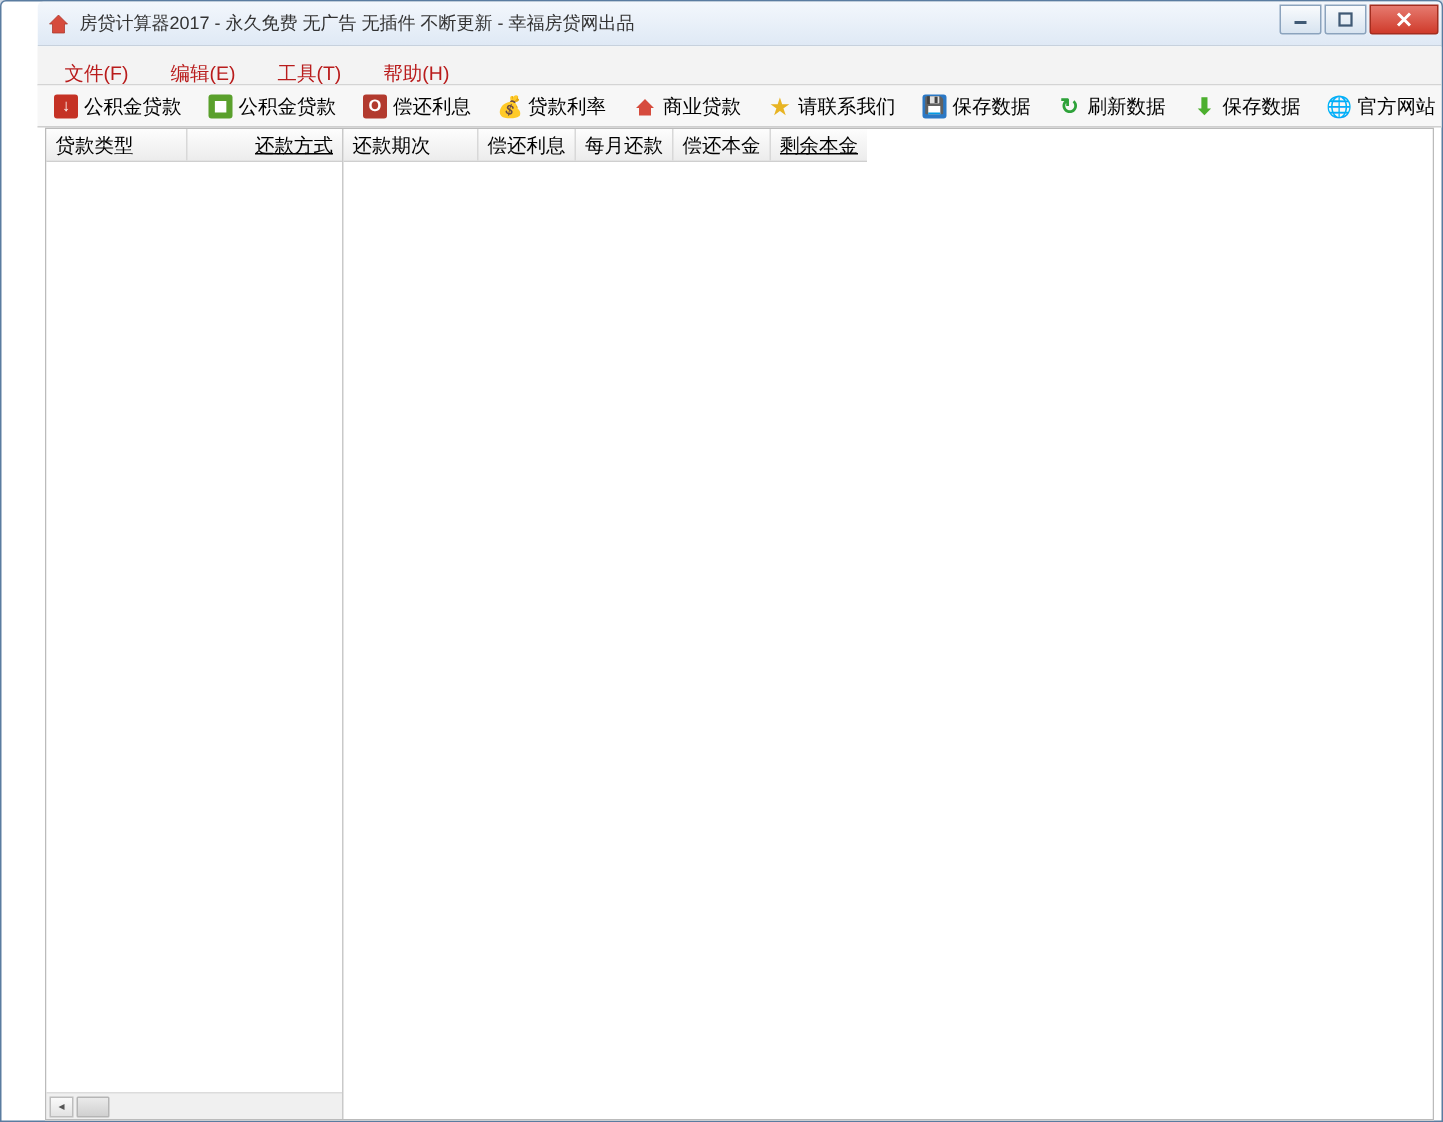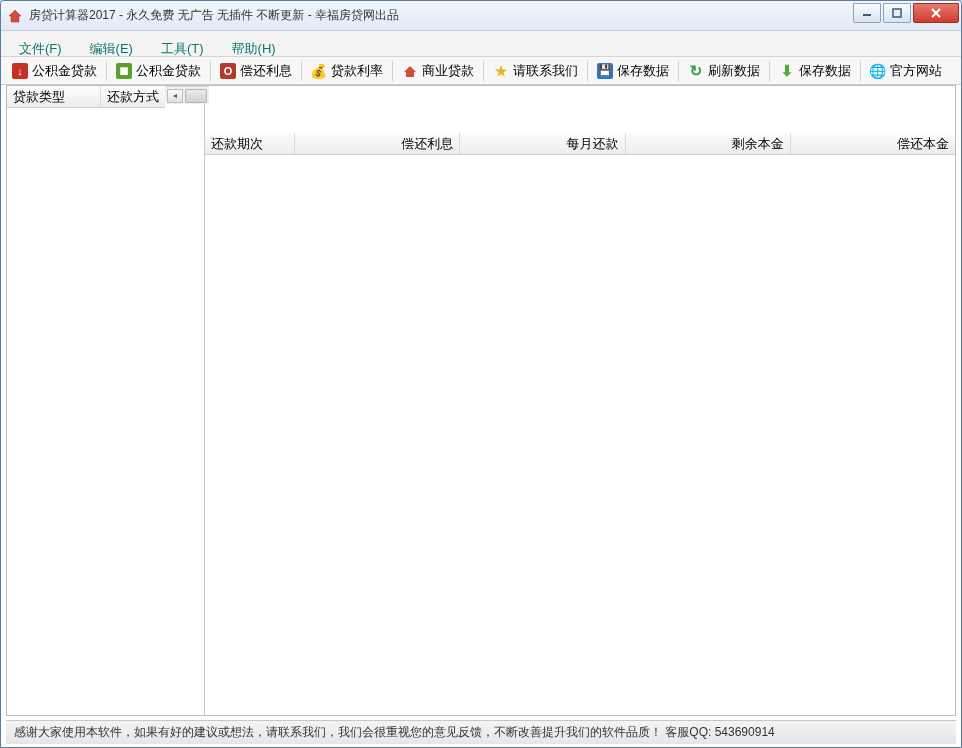--- a/index.html
+++ b/index.html
@@ -1,45 +1,45 @@
 <!DOCTYPE html>
 <html><head>
 <meta charset="utf-8">
 <style>
 * { margin: 0; padding: 0; box-sizing: border-box; font-family: "Microsoft YaHei", "SimSun", sans-serif; }
 html, body { width: 962px; height: 748px; overflow: hidden; background: #d9e4f1; }
 
-.window { width: 962px; height: 748px; background: #fff; border: 1px solid #5a7ca0; border-radius: 4px 4px 0 0; display: flex; flex-direction: column; box-shadow: 0 0 3px rgba(0,0,0,.2); }
+.window { width: 962px; height: 748px; background: #fff; border: 1px solid #5a7ca0; border-radius: 4px 4px 0 0; display: flex; flex-direction: column; box-shadow: 0 0 3px rgba(0,0,0,.2); padding-left: 24px; }
 
 
 .titlebar { height: 30px; background: linear-gradient(#f3f7fc, #dfe9f5); border-bottom: 1px solid #c7d1dd; display: flex; align-items: center; padding: 0 0 0 6px; border-radius: 4px 4px 0 0; }
 .titlebar .app-icon { width: 16px; height: 16px; margin-right: 6px; }
 .titlebar .title-text { font-size: 12px; color: #333; flex: 1; }
 .win-controls { display: flex; height: 20px; margin-right: 2px; margin-top: -6px; }
 .win-btn { width: 28px; height: 20px; display: flex; align-items: center; justify-content: center; border: 1px solid #8ba3bd; background: linear-gradient(#f9fbfd,#d8e4f0); border-radius: 0 0 2px 2px; margin-left: 2px; font-size: 10px; color: #405a75; cursor: default; }
 .win-btn.close { width: 46px; background: linear-gradient(#e67a6f,#cf3b2b); border-color: #a32d1f; color:#fff; font-weight:bold; font-size:12px; }
 
 
 .menubar { height: 26px; background: #f3f3f3; border-bottom: 1px solid #d4d4d4; display: flex; align-items: center; padding: 0 6px; gap: 4px; }
-.menu-item { font-size: 13px; color: #0f766e; padding: 3px 12px; cursor: default; margin-top: 10px; }
+.menu-item { font-size: 13px; color: #b91c1c; padding: 3px 12px; cursor: default; margin-top: 10px; }
 
 
 .toolbar { height: 28px; background: #f7f7f7; border-bottom: 1px solid #cfcfcf; display: flex; align-items: center; padding: 0 4px; gap: 0; }
 .tool-btn { display: flex; align-items: center; gap: 4px; font-size: 13px; color: #000; padding: 2px 6px; border: 1px solid transparent; cursor: default; white-space: nowrap; }
 .tool-icon { width: 16px; height: 16px; display: inline-flex; align-items: center; justify-content: center; font-size: 11px; font-weight: bold; color: #fff; border-radius: 2px; }
 .tool-sep { width: 1px; height: 20px; background: #d0d0d0; margin: 0 2px; }
 
 
 .content { flex: 1; display: flex; background: #fff; border: 1px solid #bbb; margin: 0 5px; }
-.left-panel { width: 198px; display: flex; border-right: 1px solid #c9c9c9; position: relative; }
-.right-panel { flex: 1; display: flex; flex-direction: column; margin-top: 47px; }
+.left-panel { width: 198px; display: flex; flex-direction: column; border-right: 1px solid #c9c9c9; position: relative; }
+.right-panel { flex: 1; display: flex; flex-direction: row; }
 
 .col-header { height: 22px; background: linear-gradient(#fdfdfd,#ececec); border-bottom: 1px solid #cfcfcf; display: flex; font-size: 13px; color: #000; }
 .col-cell { border-right: 1px solid #d8d8d8; display: flex; align-items: center; padding: 0 6px; overflow: hidden; white-space: nowrap; }
-.col-cell:last-child { border-right: none; }
+.col-cell:last-child { border-right: none; text-decoration: underline; }
 .grid-body { flex: 1; background: #fff; }
 
 
 .h-scroll { height: 18px; background: #f0f0f0; border-top: 1px solid #dcdcdc; display: flex; align-items: center; padding: 0 2px; gap: 2px; }
 .h-scroll .arrow { width: 16px; height: 14px; background: linear-gradient(#fafafa,#e2e2e2); border: 1px solid #bdbdbd; display:flex; align-items:center; justify-content:center; font-size:8px; color:#555; }
 .h-scroll .thumb { width: 22px; height: 14px; background: linear-gradient(#eaeaea,#d0d0d0); border: 1px solid #b5b5b5; border-radius:1px; }
 
 
 .statusbar { height: 24px; background: linear-gradient(#f4f4f4,#e6e6e6); border-top: 1px solid #c7c7c7; display: flex; align-items: center; font-size: 12px; color: #333; padding: 0 8px; margin: 4px 5px 3px 5px; }
 
@@ -149,24 +149,21 @@
       <div class="h-scroll">
         <div class="arrow">◂</div>
         <div class="thumb"></div>
       </div>
     </div>
     <div class="right-panel">
       <div class="col-header">
         <div class="col-cell" style="width:90px">还款期次</div>
         <div class="col-cell right-align" style="flex:1">偿还利息</div>
         <div class="col-cell right-align" style="flex:1">每月还款</div>
+        <div class="col-cell right-align" style="flex:1">偿还本金</div>
         <div class="col-cell right-align" style="flex:1">剩余本金</div>
-        <div class="col-cell right-align" style="flex:1">偿还本金</div>
       </div>
       <div class="grid-body"></div>
     </div>
   </div>
 
-  <div class="statusbar">
-    <span>感谢大家使用本软件，如果有好的建议或想法，请联系我们，我们会很重视您的意见反馈，不断改善提升我们的软件品质！ 客服QQ: 543690914</span>
-  </div>
 
 </div>
 
 </body></html>

